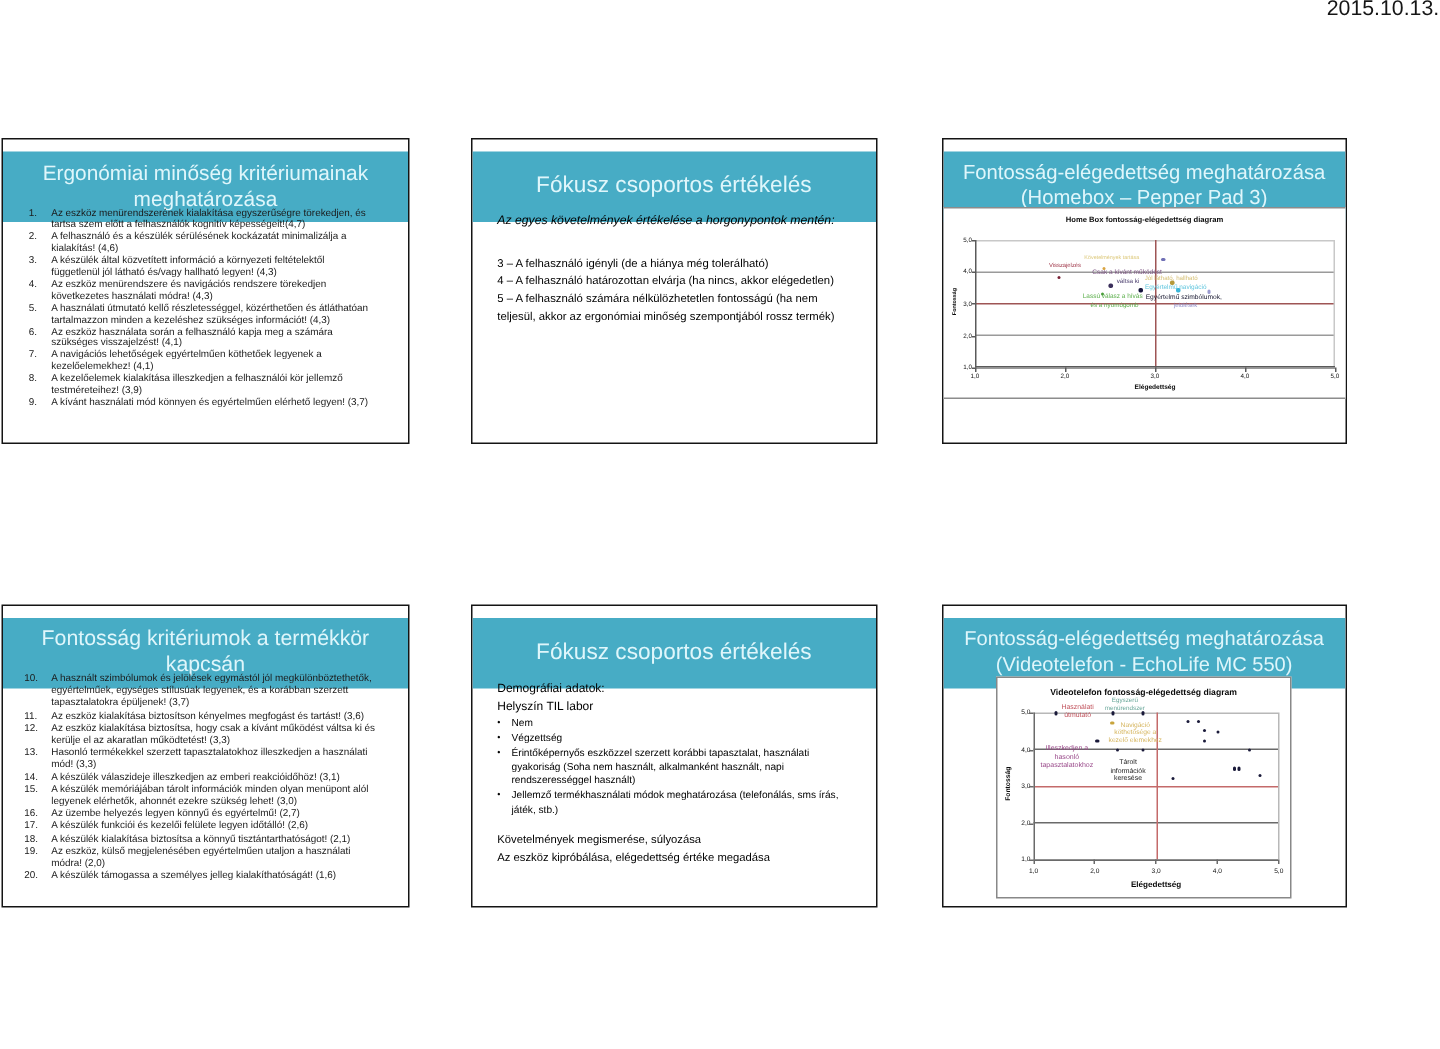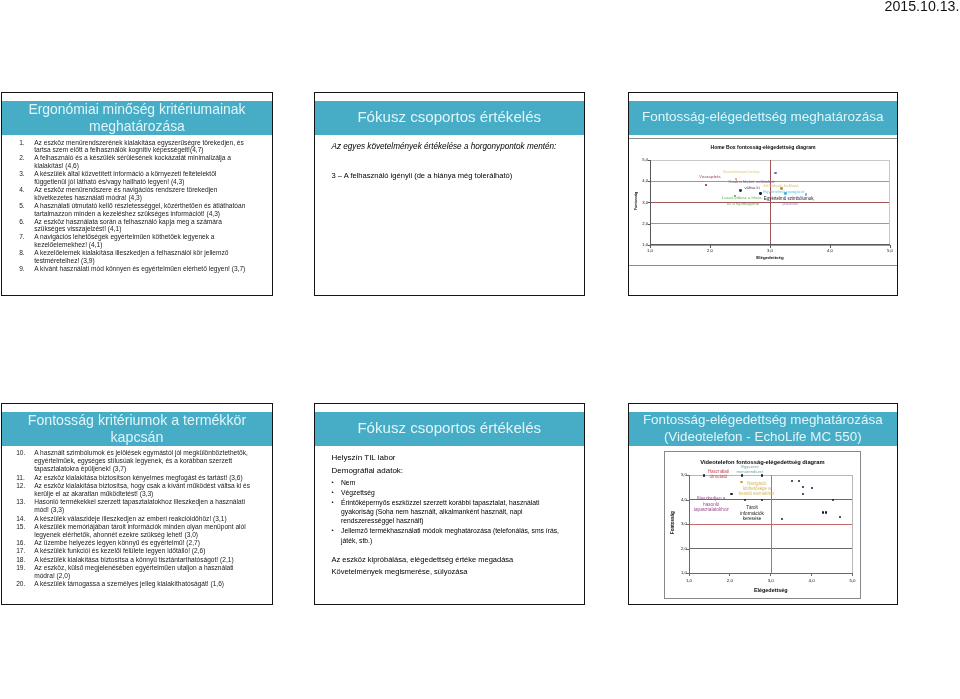--- a/index.html
+++ b/index.html
@@ -53,21 +53,21 @@
   ul.bullets li .dot{ flex:0 0 auto; }
   ul.bullets li .btxt{ flex:1 1 auto; }
   
   .s-c1{ left:1.2px; width:271.5px; }
   .s-c2{ left:314px; width:270.5px; }
   .s-c3{ left:627.5px; width:270.5px; }
   .s-r1{ top:92px; height:203.8px; }
   .s-r2{ top:403px; height:201.5px; }
 
   
-  .slide-hdr{ top:7.6px; height:34px; line-height:16.7px; }
+  .slide-hdr{ top:7.6px; height:47px; line-height:16.7px; }
   .hdr-a{ font-size:13.9px; }
   .hdr-b{ font-size:15.1px; }
   .hdr-c{ font-size:13.5px; }
   .hdr-d{ font-size:14.2px; }
   .hdr-e{ font-size:15.1px; }
   .hdr-f{ font-size:13.4px; }
 
   
   ol.numlist{ position:absolute; }
   .list-a{ top:45.5px; left:17px; width:231px; font-size:6.6px; line-height:7.9px; }
@@ -158,27 +158,30 @@
   </div>
 
   <div class="slide s-r1 s-c2">
     <div class="slide-hdr hdr-b">
       <span class="tline">Fókusz csoportos értékelés</span>
     </div>
     <div class="body-anchor">
       <div class="anchor-intro">Az egyes követelmények értékelése a horgonypontok mentén:</div>
       <div class="anchor-lines">
           <div class="anchor-line">3 – A felhasználó igényli (de a hiánya még tolerálható)</div>
+          <div class="anchor-line">4 – A felhasználó határozottan elvárja (ha nincs, akkor elégedetlen)</div>
+          <div class="anchor-line">5 – A felhasználó számára nélkülözhetetlen fontosságú (ha nem teljesül, akkor az ergonómiai minőség szempontjából rossz termék)</div>
         </div>
     </div>
   </div>
 
   <div class="slide s-r1 s-c3">
     <div class="slide-hdr hdr-c">
       <span class="tline">Fontosság-elégedettség meghatározása</span>
+      <span class="tline">(Homebox – Pepper Pad 3)</span>
     </div>
     <div class="chart-host">
         <div class="chart-frame" style="left:0px;top:45px;width:269px;height:127.5px;border-top:0.9px solid #8c8c8c;border-bottom:0.9px solid #8c8c8c;">
           <div class="chart-title" style="left:0;right:0;top:5px;font-size:5.1px;">Home Box fontosság-elégedettség diagram</div>
           <div class="plot" style="left:21.5px;top:21.2px;width:240px;height:85px;">
             <div class="gridline" style="top:-0.5px;background:#c8c8c8;height:0.8px;"></div>
             <div class="gridline" style="top:20.75px;background:#9a9a9a;height:0.9px;"></div>
             <div class="gridline" style="top:42px;background:#9e5555;height:0.9px;"></div>
             <div class="gridline" style="top:63.25px;background:#9a9a9a;height:0.9px;"></div>
             <div class="gridline" style="top:84.5px;background:#9a9a9a;height:0.9px;"></div>
@@ -283,43 +286,43 @@
           <span class="txt">A készülék támogassa a személyes jelleg kialakíthatóságát! (1,6)</span>
         </li>
       </ol>
   </div>
 
   <div class="slide s-r2 s-c2">
     <div class="slide-hdr hdr-e">
       <span class="tline">Fókusz csoportos értékelés</span>
     </div>
     <div class="body-focus">
+      <div class="focus-line f-head f-demo">Demográfiai adatok:</div>
       <div class="focus-line f-head">Helyszín TIL labor</div>
-      <div class="focus-line f-head f-demo">Demográfiai adatok:</div>
       <ul class="bullets">
           <li>
             <span class="dot">•</span>
             <span class="btxt">Nem</span>
           </li>
           <li>
             <span class="dot">•</span>
             <span class="btxt">Végzettség</span>
           </li>
           <li>
             <span class="dot">•</span>
             <span class="btxt">Érintőképernyős eszközzel szerzett korábbi tapasztalat, használati gyakoriság (Soha nem használt, alkalmanként használt, napi rendszerességgel használt)</span>
           </li>
           <li>
             <span class="dot">•</span>
             <span class="btxt">Jellemző termékhasználati módok meghatározása (telefonálás, sms írás, játék, stb.)</span>
           </li>
         </ul>
       <div class="focus-footer">
+          <div class="focus-line">Követelmények megismerése, súlyozása</div>
           <div class="focus-line">Az eszköz kipróbálása, elégedettség értéke megadása</div>
-          <div class="focus-line">Követelmények megismerése, súlyozása</div>
         </div>
     </div>
   </div>
 
   <div class="slide s-r2 s-c3">
     <div class="slide-hdr hdr-f">
       <span class="tline">Fontosság-elégedettség meghatározása</span>
       <span class="tline">(Videotelefon - EchoLife MC 550)</span>
     </div>
     <div class="chart-host">

